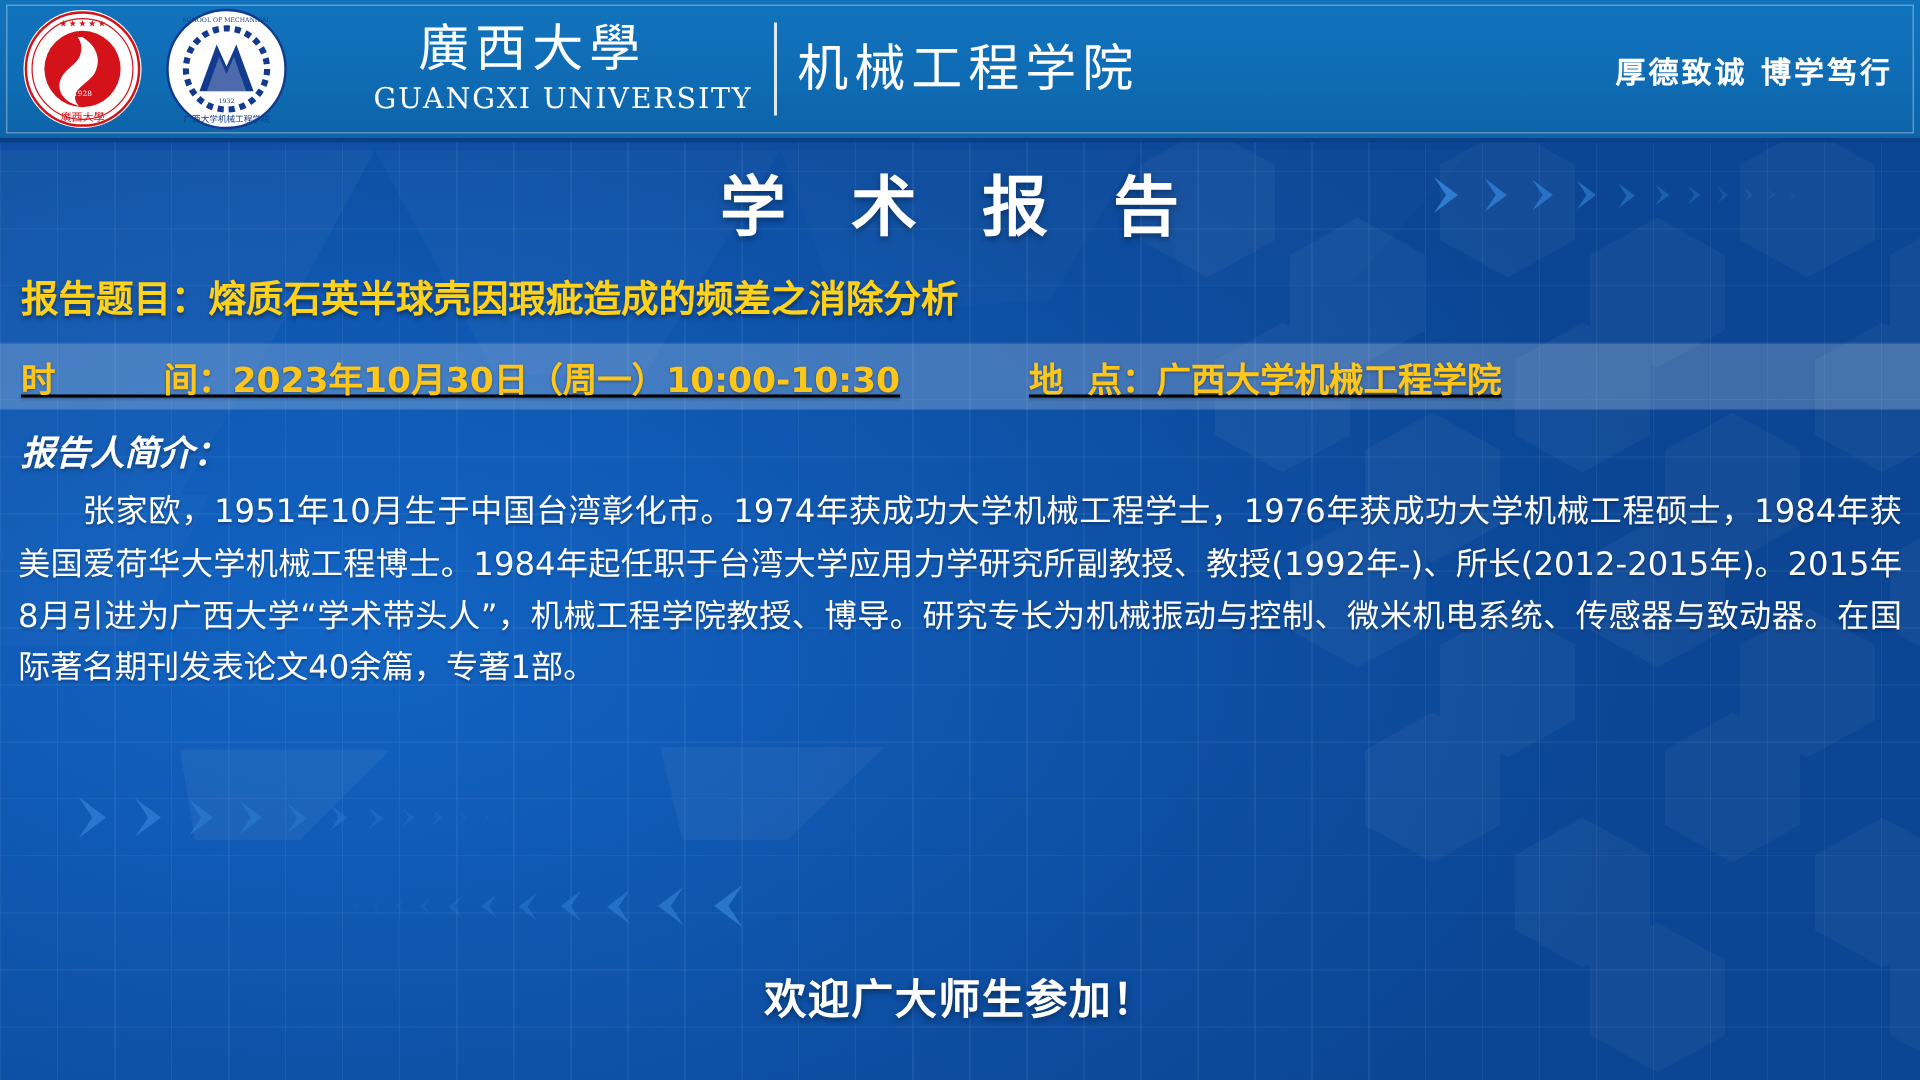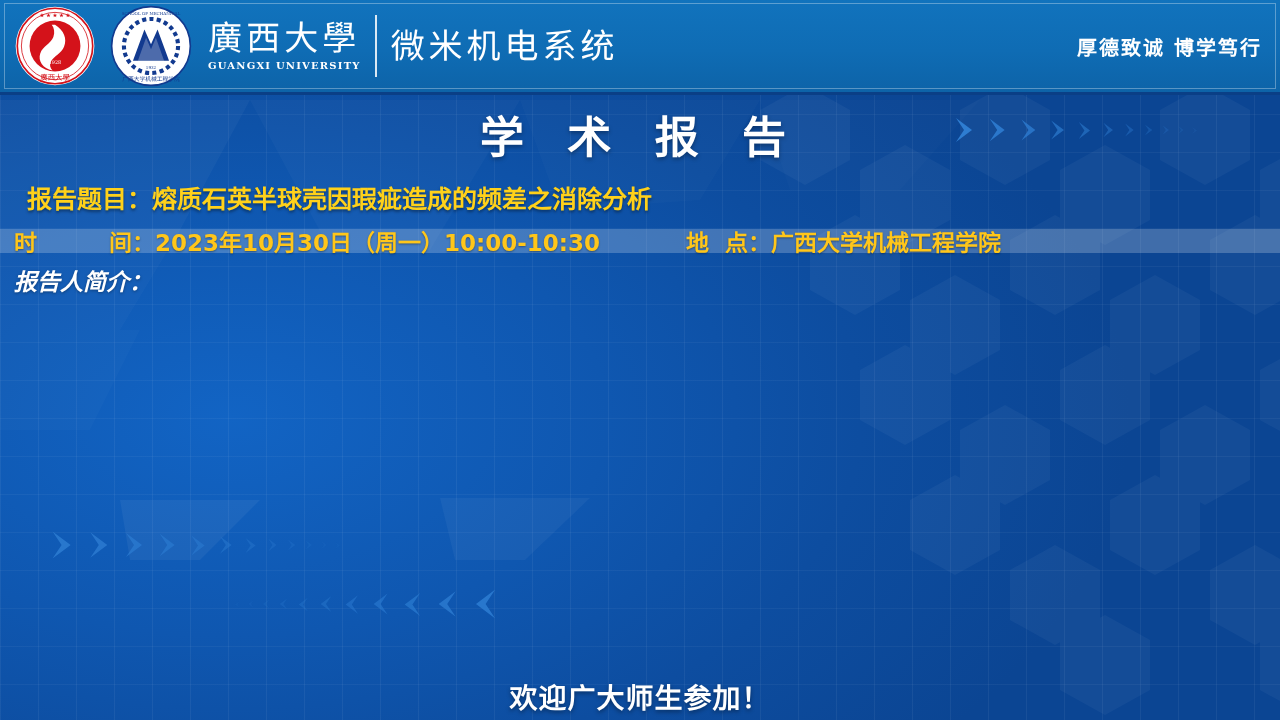--- a/index.html
+++ b/index.html
@@ -55,22 +55,22 @@
   .logo-gxu svg, .logo-sme svg { width:100%; height:100%; display:block; }
 
   .wordmark { margin-left:16px; display:flex; align-items:center; }
   .wm-cn {
     font-size:34px; color:#fff; letter-spacing:4px; font-weight:400;
     font-family:"DejaVu Serif","Liberation Serif",serif;
     line-height:1;
   }
   .wm-block { display:flex; flex-direction:column; align-items:center; }
   .wm-en {
-    font-size:10px; color:#fff; letter-spacing:1.2px; margin-top:5px;
-    font-family:"DejaVu Serif","Liberation Serif",serif; font-weight:700;
+    font-size:19px; color:#fff; letter-spacing:1.2px; margin-top:5px;
+    font-family:"DejaVu Serif","Liberation Serif",serif; font-weight:400;margin-left:41px;
   }
   .wm-divider {
     width:2px; height:62px; background:rgba(255,255,255,.85);
     margin:0 14px;
   }
   .motto {
     margin-left:auto;
     font-size:20px; color:#fff; letter-spacing:2px; font-weight:700;
     font-family:"DejaVu Sans","Liberation Sans",sans-serif;
   }
@@ -97,36 +97,36 @@
 
   .chev { display:block; }
 
   
   .info { position:relative; z-index:4; padding:0 14px; }
   .line-topic {
     margin-top:14px;
     font-size:25px; font-weight:700; color:#ffd11a;
     text-shadow:0 2px 3px rgba(0,0,0,.4);
     font-family:"DejaVu Sans","Liberation Sans",sans-serif;
-    margin-left:13px;
   }
   .line-speaker {
     margin-top:16px;
     font-size:25px; font-weight:700; color:#ffffff;
     text-shadow:0 2px 3px rgba(0,0,0,.4);
     font-family:"DejaVu Sans","Liberation Sans",sans-serif;
   }
 
   .band {
     position:relative; z-index:4;
     margin-top:14px;
-    height:24px; width:100%;
+    height:44px; width:100%;
     background:rgba(255,255,255,.22);
     display:flex; align-items:center;
     padding-left:14px;
+    text-decoration:underline;
   }
   .band-time, .band-place {
     font-size:23px; font-weight:700; color:#ffc61a;
     text-shadow:0 1px 2px rgba(0,0,0,.35);
     white-space:pre;
     font-family:"DejaVu Sans","Liberation Sans",sans-serif;
   }
   .band-place { margin-left:86px; }
 
   .bio-head {
@@ -141,21 +141,21 @@
     position:relative; z-index:4;
     margin-top:8px; padding:0 12px;
     font-size:21.5px; line-height:1.62; color:#ffffff;
     text-align:justify; text-justify:inter-ideograph;
     text-indent:2em;
     text-shadow:0 1px 2px rgba(0,0,0,.3);
     font-family:"DejaVu Sans","Liberation Sans",sans-serif;
   }
 
   .welcome {
-    position:absolute; z-index:6; left:0; right:0; bottom:4px;
+    position:absolute; z-index:6; left:0; right:0; bottom:36px;
     text-align:center;
     font-size:28px; font-weight:700; color:#ffffff; letter-spacing:1px;
     text-shadow:0 2px 4px rgba(0,0,0,.4);
     font-family:"DejaVu Sans","Liberation Sans",sans-serif;
   }
 </style>
 </head>
 <body>
 
 <div class="poster">
@@ -236,21 +236,21 @@
       </svg>
     </div>
 
     <div class="wordmark">
       <div class="wm-block">
         <div class="wm-cn">廣西大學</div>
         <div class="wm-en">GUANGXI UNIVERSITY</div>
       </div>
       <div class="wm-divider"></div>
       <div class="wm-block">
-        <div class="wm-cn">微米机电系统</div>
+        <div class="wm-cn">机械工程学院</div>
       </div>
     </div>
 
     <div class="motto">厚德致诚 博学笃行</div>
   </div>
 
   <div class="title-row">
     <div class="main-title">学 术 报 告</div>
 
     <div class="chev-row chev-title">
@@ -293,20 +293,21 @@
   <div class="info">
     <div class="line-topic">报告题目：熔质石英半球壳因瑕疵造成的频差之消除分析</div>
   </div>
 
   <div class="band">
     <span class="band-time">时         间：2023年10月30日（周一）10:00-10:30</span>
     <span class="band-place">地  点：广西大学机械工程学院</span>
   </div>
 
   <div class="bio-head">报告人简介：</div>
+  <div class="bio-body">张家欧，1951年10月生于中国台湾彰化市。1974年获成功大学机械工程学士，1976年获成功大学机械工程硕士，1984年获美国爱荷华大学机械工程博士。1984年起任职于台湾大学应用力学研究所副教授、教授(1992年-)、所长(2012-2015年)。2015年8月引进为广西大学“学术带头人”，机械工程学院教授、博导。研究专长为机械振动与控制、微米机电系统、传感器与致动器。在国际著名期刊发表论文40余篇，专著1部。</div>
 
   <div class="chev-row chev-mid">
     <svg class="chev" width="34" height="34" viewBox="0 0 30 30">
         <polygon points="4,3 20,15 4,27 12,15" fill="#2a79cf" opacity=".95"></polygon>
       </svg>
     <svg class="chev" width="32" height="32" viewBox="0 0 30 30">
         <polygon points="4,3 20,15 4,27 12,15" fill="#2a79cf" opacity=".88"></polygon>
       </svg>
     <svg class="chev" width="30" height="30" viewBox="0 0 30 30">
         <polygon points="4,3 20,15 4,27 12,15" fill="#2a79cf" opacity=".8"></polygon>

